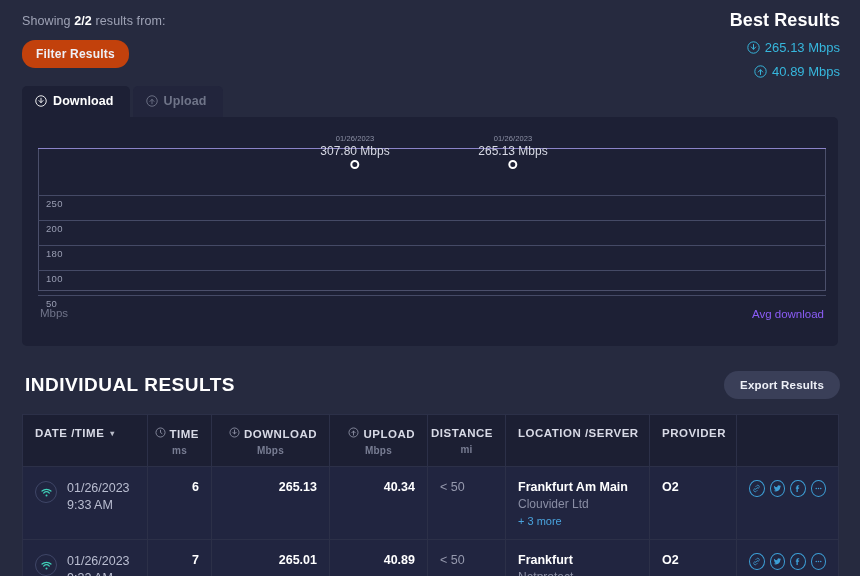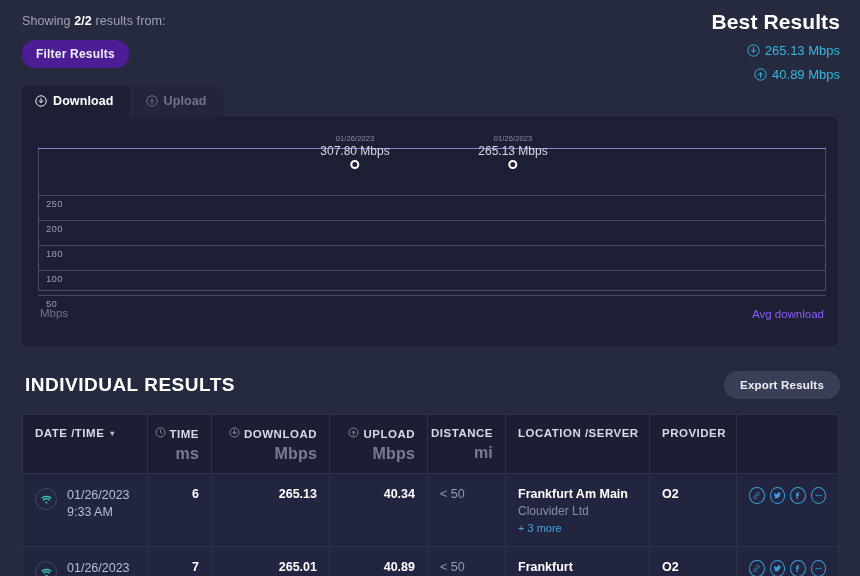--- a/index.html
+++ b/index.html
@@ -14,38 +14,38 @@
 
   
   .top-wrap { position: relative; padding: 13px 20px 0 22px; height: 86px; }
   .summary { display: flex; align-items: flex-start; }
   .summary-left { width: 160px; padding-top: 1px; }
   .showing-line { font-size: 12.5px; color: #9fa3b6; letter-spacing: .1px; white-space: nowrap; }
   .showing-line b { color: #ffffff; font-weight: bold; }
   .filter-btn {
     margin-top: 12px;
     display: inline-block;
-    background: #4c1d95;
+    background: #c2410c;
     color: #eef0f7;
     font-size: 12px;
     font-weight: bold;
     letter-spacing: .2px;
     padding: 7px 14px 7px 14px;
     border-radius: 13px;
     cursor: pointer;
     border: none;
   }
   .summary-stats { padding-top: 1px; }
   .stat-row { font-size: 12.5px; color: #9fa3b6; line-height: 16.8px; white-space: nowrap; }
   .stat-row b { color: #ffffff; font-weight: bold; }
 
   .best {
     position: absolute; right: 20px; top: 10px; text-align: right;
   }
-  .best-title { font-size: 21px; font-weight: bold; color: #ffffff; letter-spacing: .1px; }
+  .best-title { font-size: 18px; font-weight: bold; color: #ffffff; letter-spacing: .1px; }
   .best-row {
     margin-top: 9px; font-size: 13px; color: #36b7dd;
     display: flex; align-items: center; justify-content: flex-end; gap: 5px;
     white-space: nowrap;
   }
   .best-row svg { display: block; }
 
   
   .tabs { margin: 0 0 0 22px; display: flex; gap: 3px; position: relative; z-index: 2; }
   .tab {
@@ -119,21 +119,21 @@
     vertical-align: top;
     padding: 12px 12px 10px 12px;
     height: 47px;
   }
   .th-top {
     display: flex; align-items: center; gap: 4px;
     font-size: 11.5px; font-weight: bold; letter-spacing: .5px; color: #d8dae6;
     white-space: nowrap;
   }
   th.num .th-top { justify-content: flex-end; }
-  .th-unit { font-size: 16px; color: #787d93; margin-top: 5px; text-align: right; letter-spacing: .2px; }
+  .th-unit { font-size: 10px; color: #787d93; margin-top: 5px; letter-spacing: .2px; }
   .caret { font-size: 8px; color: #b9bcc9; margin-left: 2px; }
 
   table.results td {
     background: #212540;
     border: 1px solid #2c3048;
     vertical-align: top;
     padding: 13px 12px 12px 12px;
     font-size: 12.5px;
     height: 65px;
   }

